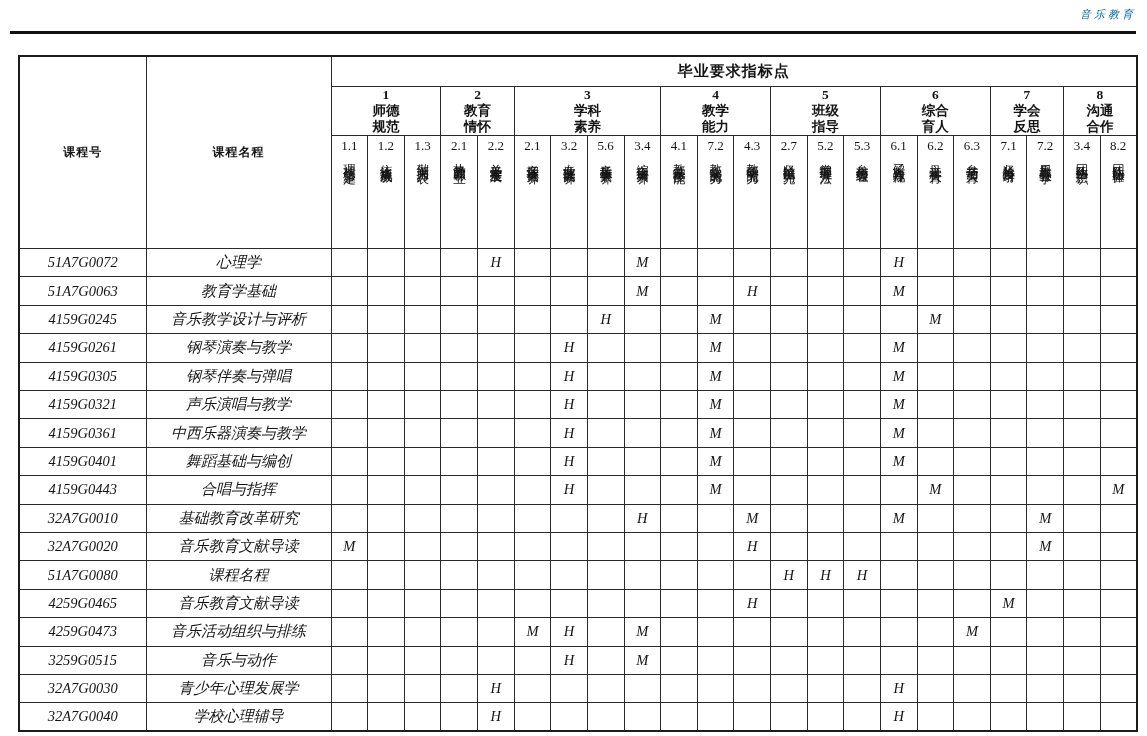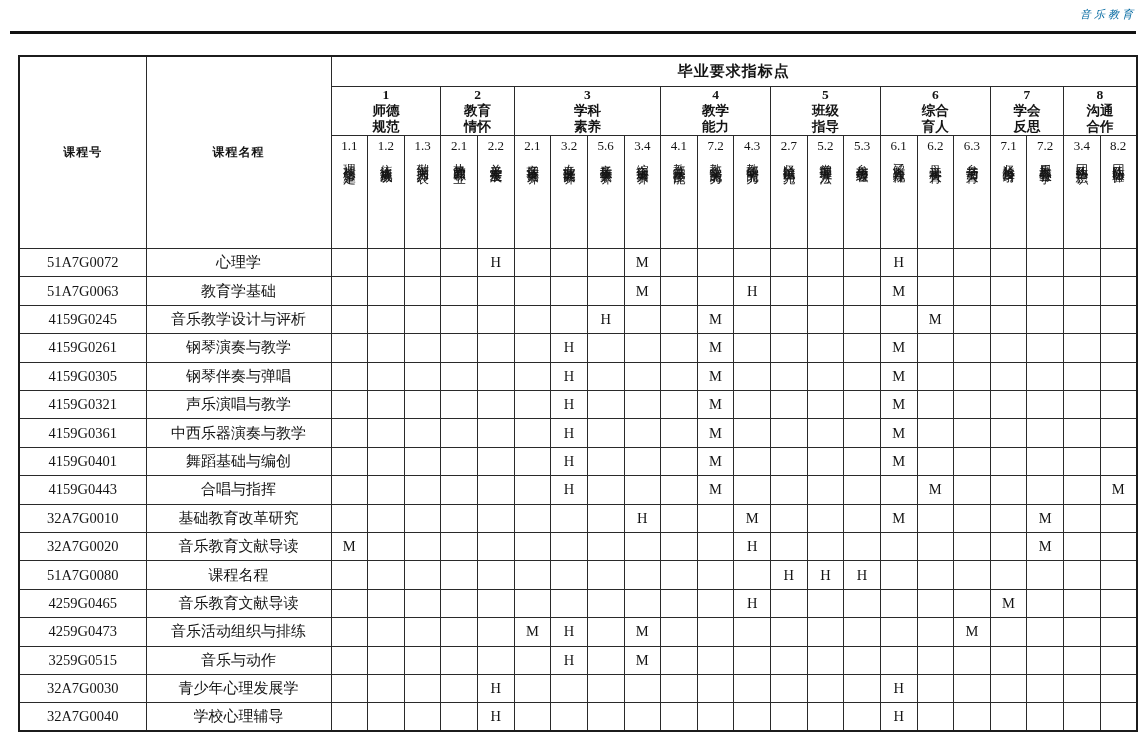--- a/index.html
+++ b/index.html
@@ -69,21 +69,21 @@
     padding-top: 2px;
   }
   .sub-vtext {
     writing-mode: vertical-rl;
     text-orientation: upright;
     font-size: 12.5px;
     line-height: 1;
     letter-spacing: 1.5px;
     margin: 0 auto;
   }
-  tbody tr { height: 28.4px; }
+  tbody tr { height: 28.4px; font-style: italic; }
   tbody td { font-size: 14.5px; }
   td.code { font-size: 14.5px; }
   td.name { font-size: 15px; }
   td.mark { font-size: 14.5px; }
 </style>
 </head>
 <body>
 
 <div class="page">
 

